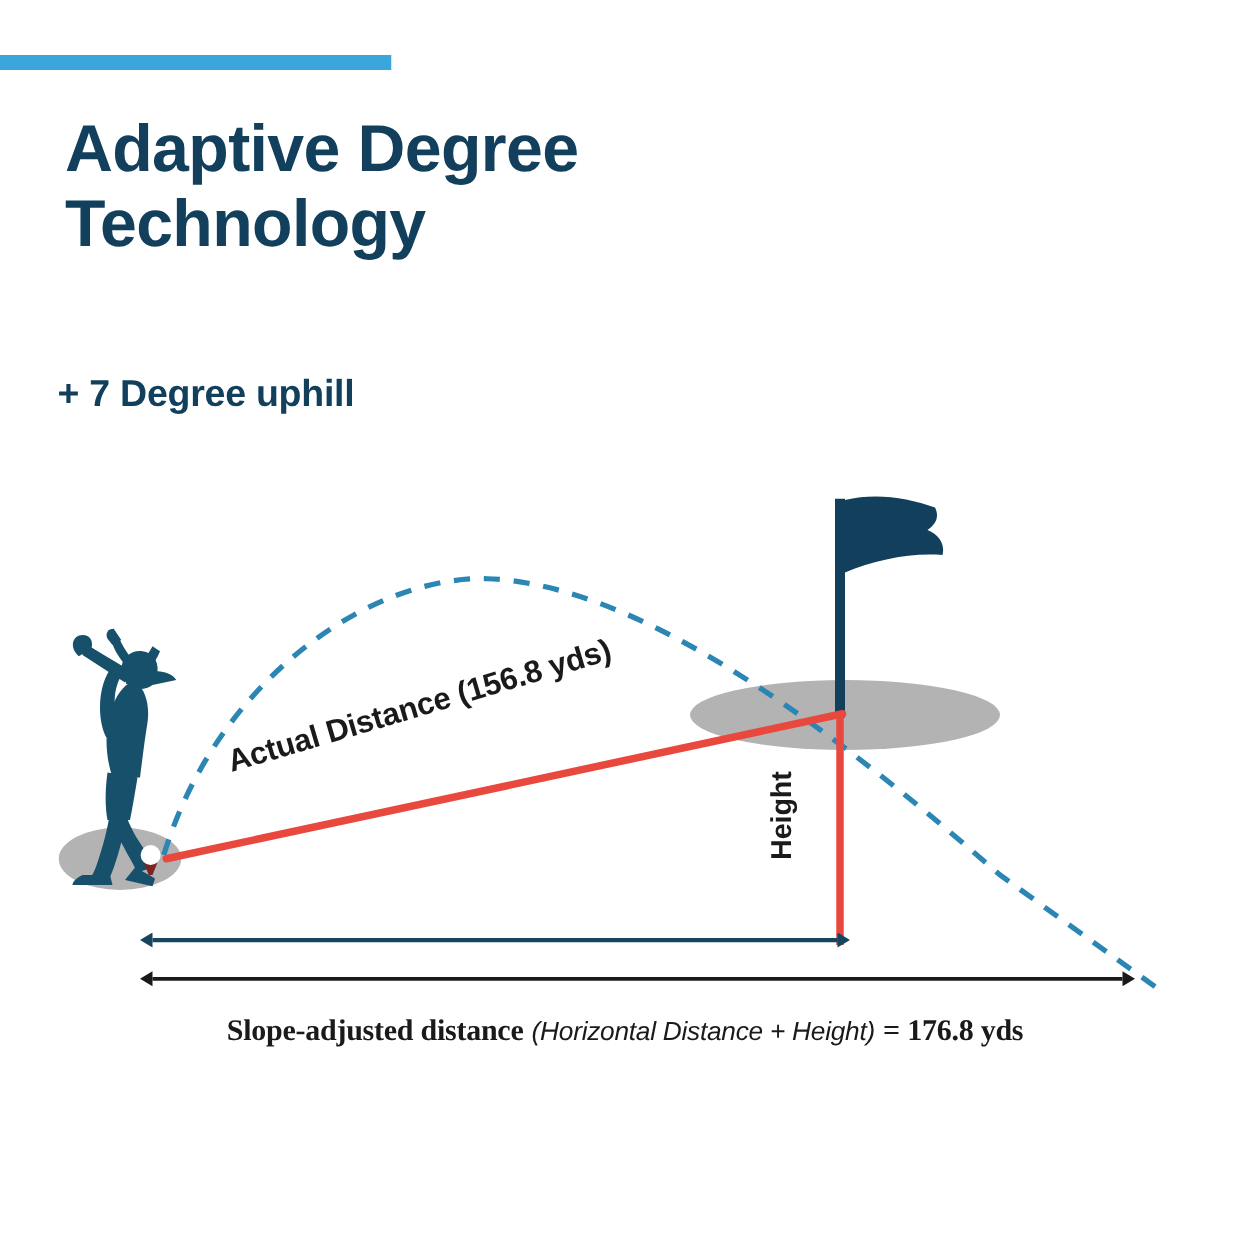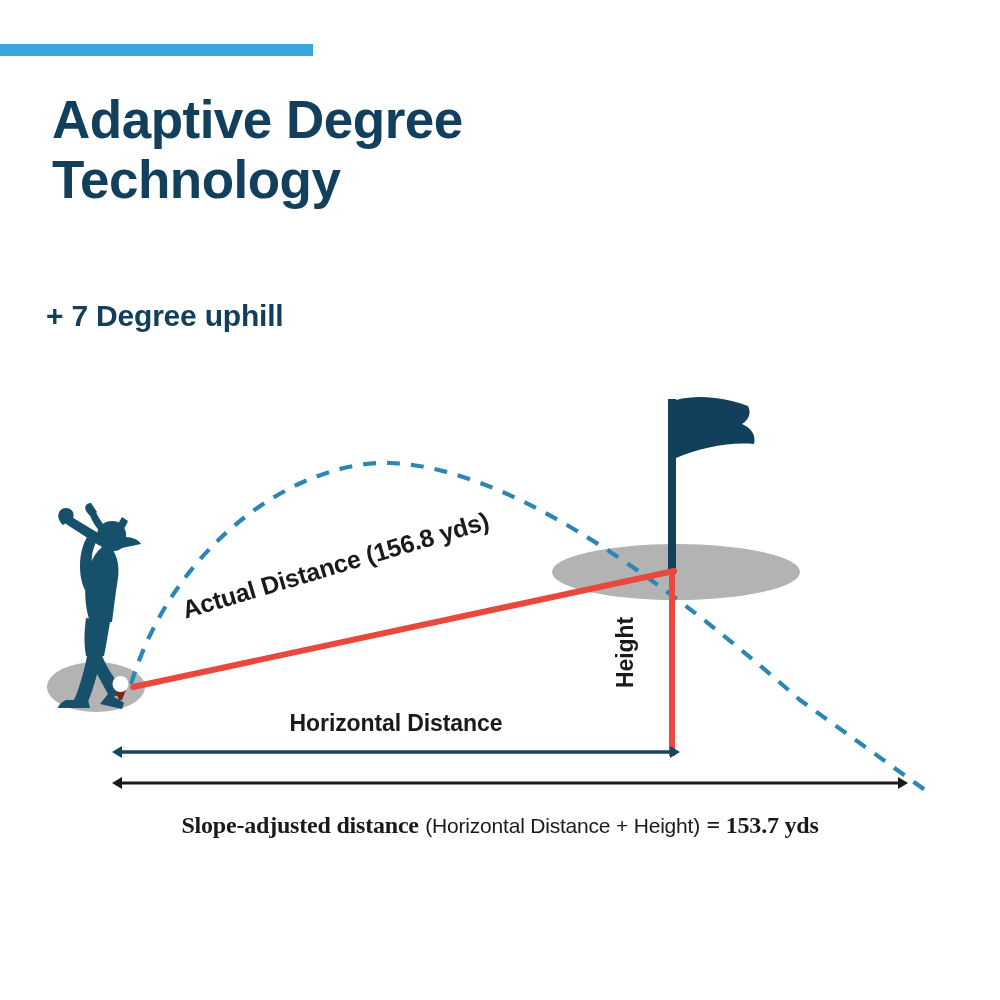--- a/index.html
+++ b/index.html
@@ -48,21 +48,21 @@
     font-size:23px;font-weight:700;color:#1a1a1a;letter-spacing:-0.1px;
     white-space:nowrap;
   }
 
   
   .caption{
     position:absolute;left:0;top:811px;width:1000px;text-align:center;
     font-size:24px;color:#1a1a1a;letter-spacing:-0.2px;white-space:nowrap;
   }
   .caption .b{font-weight:700;font-family:Liberation Serif, serif;}
-  .caption .r{font-weight:400;font-size:21px;}
+  .caption .r{font-weight:400;font-size:21px;font-style:italic;}
 </style>
 </head>
 <body>
 
 <div class="canvas">
 
   <div class="accent-bar"></div>
 
   <div class="title">Adaptive Degree
 Technology</div>
@@ -136,23 +136,22 @@
 
     <line x1="672" y1="570" x2="672" y2="756" stroke="#e8483d" stroke-width="6" stroke-linecap="butt"></line>
 
     <line x1="122" y1="752" x2="670" y2="752" stroke="#16465f" stroke-width="3.4" marker-start="url(#arwTealL)" marker-end="url(#arwTealR)"></line>
 
     <line x1="122" y1="783" x2="898" y2="783" stroke="#1a1a1a" stroke-width="3" marker-start="url(#arwBlkL)" marker-end="url(#arwBlkR)"></line>
   </svg>
 
   <div class="lbl-actual">Actual Distance (156.8 yds)</div>
 
-  <div class="lbl-horizontal">Horizontal Distance</div>
 
   <div class="lbl-height">Height</div>
 
   <div class="caption">
     <span class="b">Slope-adjusted distance</span>
     <span class="r">(Horizontal Distance + Height)</span>
-    <span class="b">= 153.7 yds</span>
+    <span class="b">= 176.8 yds</span>
   </div>
 
 </div>
 
 </body></html>

